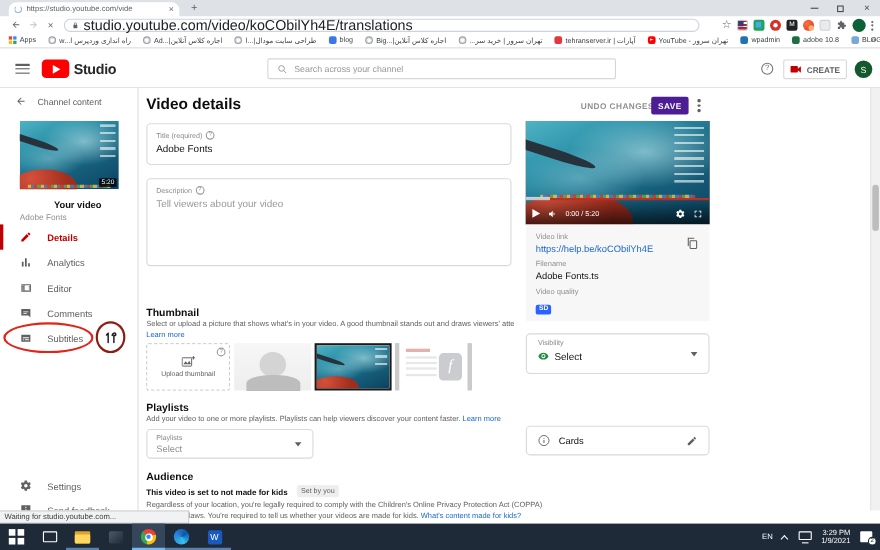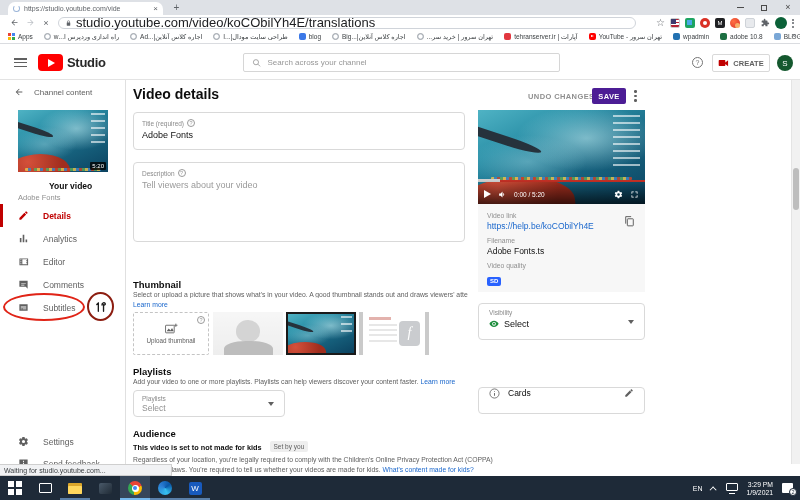--- a/index.html
+++ b/index.html
@@ -498,21 +498,21 @@
     <div style="display:flex;align-items:center;gap:5px;margin-top:3px">
       <svg width="10" height="8" viewBox="0 0 24 18">
           <path d="M12 1C7 1 2.7 4.1 1 8.5 2.7 12.9 7 16 12 16s9.3-3.1 11-7.5C21.3 4.1 17 1 12 1zm0 12a4.5 4.5 0 110-9 4.5 4.5 0 010 9zm0-7a2.5 2.5 0 100 5 2.5 2.5 0 000-5z" fill="#1e8e3e"></path>
         </svg>
       <span style="font-size:9px;color:#111">Select</span>
     </div>
     <span class="caret" style="position:absolute;right:10px;top:16px"></span>
   </div>
 
 
-  <div class="rp-card" style="top:387px;height:27px;display:flex;align-items:flex-start;gap:8px;padding:0 10px">
+  <div class="rp-card" style="top:387px;height:27px;display:flex;align-items:center;gap:8px;padding:0 10px">
     <svg width="11" height="11" viewBox="0 0 24 24">
         <circle cx="12" cy="12" r="10" fill="none" stroke="#606060" stroke-width="1.8"></circle>
         <path d="M12 7v1.5M12 11v6" stroke="#606060" stroke-width="2"></path>
       </svg>
     <span style="font-size:8.5px;color:#0d0d0d;flex:1">Cards</span>
     <svg width="10" height="10" viewBox="0 0 24 24">
         <path d="M3 17.25V21h3.75L17.8 9.94l-3.75-3.75L3 17.25zM20.71 7.04a1 1 0 000-1.41l-2.34-2.34a1 1 0 00-1.41 0l-1.83 1.83 3.75 3.75 1.83-1.83z" fill="#606060"></path>
       </svg>
   </div>
 

